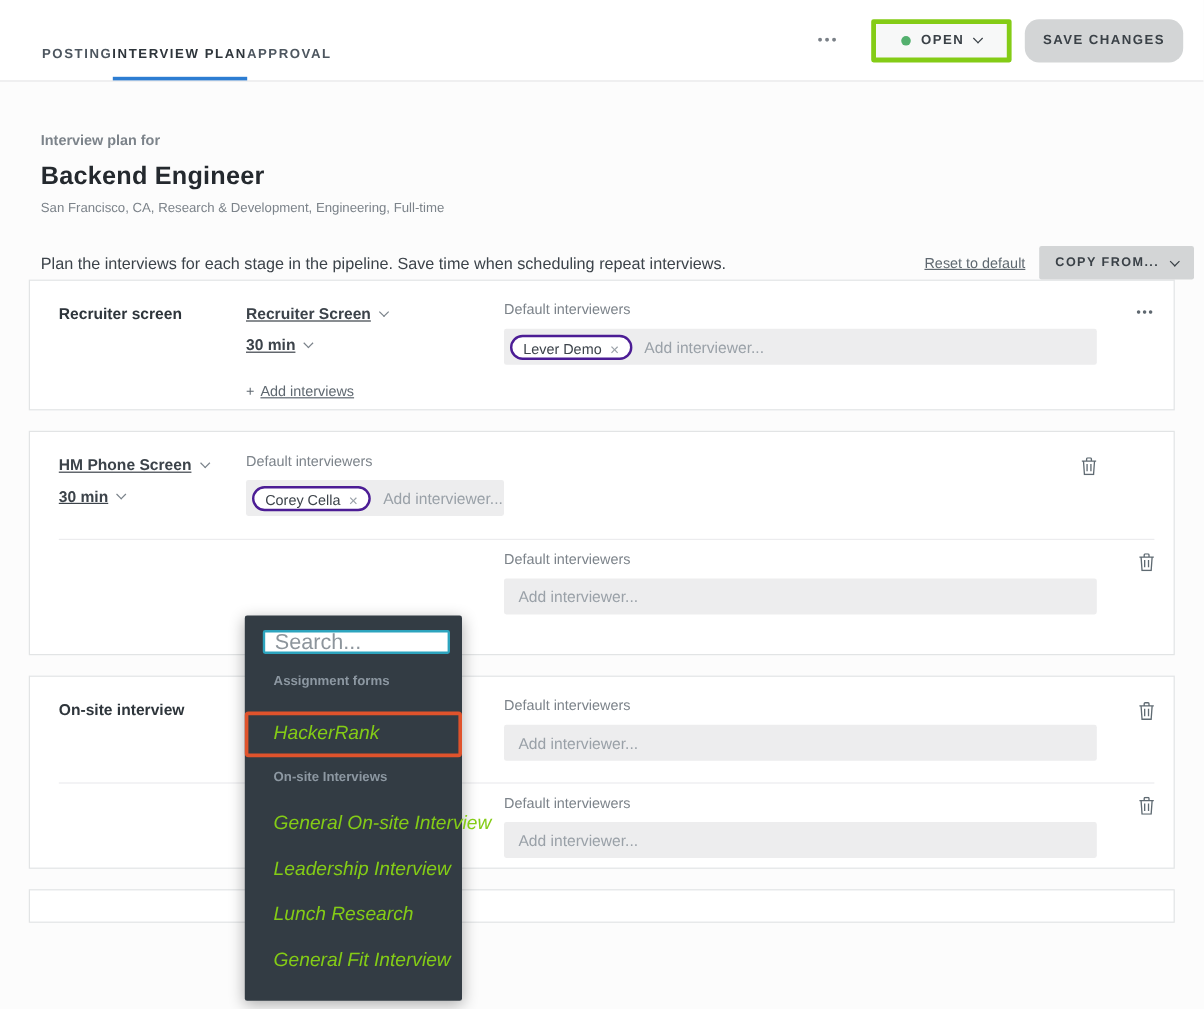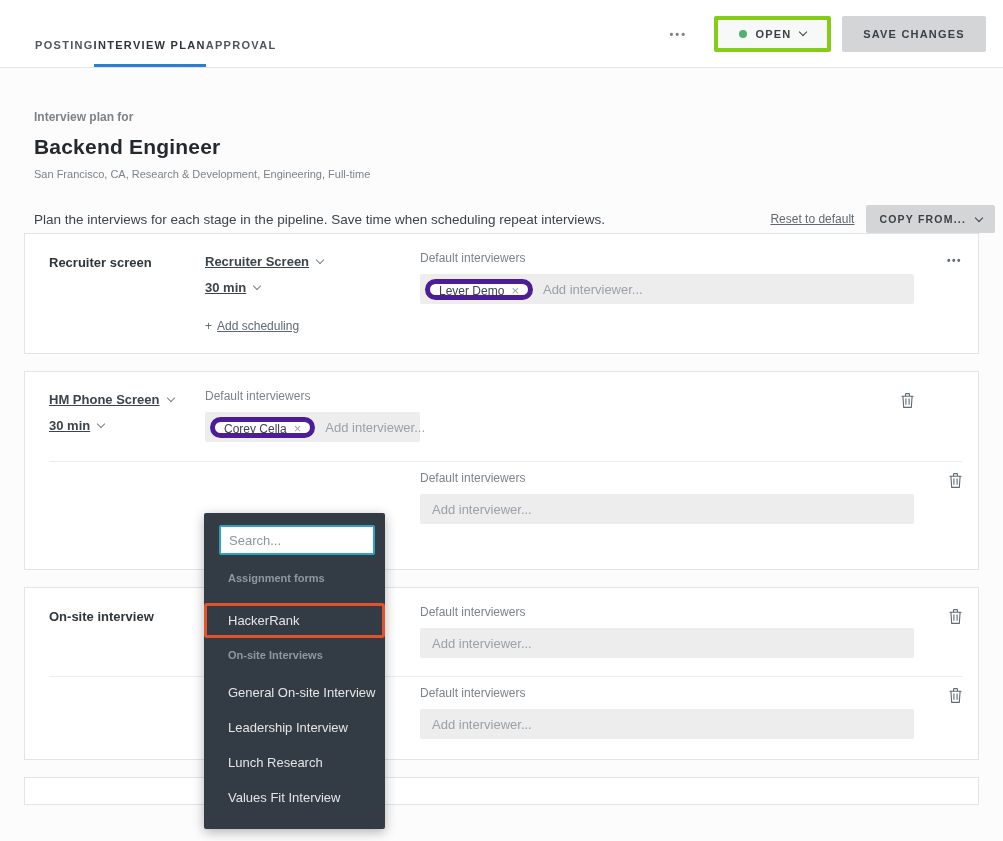--- a/index.html
+++ b/index.html
@@ -17,21 +17,21 @@
     letter-spacing:1.3px;color:#4d565f;cursor:pointer;white-space:nowrap;}
   .tab.active{color:#2e353b;}
   .tab.active::after{content:"";position:absolute;left:0;right:0;bottom:0;height:3px;background:#2d7dd2;}
   .topbar-right{display:flex;align-items:center;gap:11px;}
   .more-btn{background:none;border:none;color:#7a8087;font-size:11px;font-weight:bold;
     letter-spacing:2px;cursor:pointer;padding:6px 8px;margin-right:8px;}
   .status-btn{display:flex;align-items:center;justify-content:center;gap:9px;width:117px;height:36px;
     background:#f7f8f8;border:4px solid #84cc16;border-radius:2px;font-size:11px;font-weight:bold;
     letter-spacing:1.2px;color:#3a4147;cursor:pointer;font-family:inherit;}
   .green-dot{width:8px;height:8px;border-radius:50%;background:#53b06e;}
-  .save-btn{width:144px;height:36px;background:#d3d5d6;border:none;border-radius:2px;font-size:11px;
+  .save-btn{width:132px;height:36px;background:#d3d5d6;border:none;border-radius:12px;font-size:11px;
     font-weight:bold;letter-spacing:1.2px;color:#3a4147;cursor:pointer;font-family:inherit;}
   .chev{display:inline-block;width:6px;height:6px;border-right:1.5px solid #7a828a;
     border-bottom:1.5px solid #7a828a;transform:rotate(45deg);margin-top:-3px;}
   .chev.dark{border-color:#3a4147;}
 
   
   .plan-head{margin:42px 24px 0 34px;}
   .eyebrow{font-size:12px;font-weight:bold;color:#7c838a;}
   .title{font-size:21px;font-weight:bold;color:#24292e;margin-top:11px;letter-spacing:.2px;}
   .meta{font-size:11px;color:#7c838a;margin-top:9px;}
@@ -39,56 +39,56 @@
   .desc{font-size:13.5px;color:#3c434a;}
   .desc-actions{display:flex;align-items:center;gap:12px;}
   .reset-link{font-size:12px;color:#5f6870;text-decoration:underline;cursor:pointer;}
   .copy-btn{display:flex;align-items:center;gap:10px;height:28px;padding:0 13px;background:#d3d5d6;
     border:none;border-radius:2px;font-size:10.5px;font-weight:bold;letter-spacing:1.2px;color:#3a4147;
     cursor:pointer;font-family:inherit;}
   .section-title{font-size:16px;color:#24292e;margin:26px 24px 16px 34px;}
 
   
   .cards{margin:0 24px;}
-  .card{background:#fff;border:1px solid #e2e4e5;margin-bottom:17px;padding:19px 16px 20px 24px;}
+  .card{background:#fff;border:1px solid #e2e4e5;margin-bottom:17px;padding:19px 16px 8px 24px;}
   .stage-row{display:grid;grid-template-columns:156px 215px 1fr 48px;}
   .stage-name{font-size:13px;font-weight:bold;color:#2e353b;}
   .select-line{display:flex;align-items:center;gap:8px;margin-bottom:10px;cursor:pointer;width:max-content;height:16px;}
   .select-text{font-size:13px;font-weight:bold;color:#3c434a;text-decoration:underline;}
   .add-interview{margin-top:24px;display:flex;align-items:center;gap:5px;font-size:12px;color:#5f6870;
     cursor:pointer;width:max-content;}
   .add-interview .add-text{text-decoration:underline;}
   .people-label{font-size:12px;color:#7c838a;margin:-2px 0 9px;}
   .people-label.r2{margin-top:0;}
   .people-input{height:30px;background:#ededee;border-radius:2px;display:flex;align-items:center;
     padding:0 10px 0 5px;cursor:text;}
   .people-input.empty{padding-left:12px;}
-  .tag{display:inline-flex;align-items:flex-start;gap:7px;height:21px;padding:0 9px;background:#fff;
-    border:5px solid #4c1d95;border-radius:11px;font-size:12px;color:#3c434a;white-space:nowrap;}
+  .tag{display:inline-flex;align-items:flex-end;gap:7px;height:21px;padding:0 9px;background:#fff;
+    border:2px solid #4c1d95;border-radius:11px;font-size:12px;color:#3c434a;white-space:nowrap;}
   .tag-x{color:#9aa1a8;font-size:13px;cursor:pointer;line-height:1;}
   .ph{font-size:13px;color:#9aa1a8;margin-left:10px;white-space:nowrap;}
   .people-input.empty .ph{margin-left:0;}
   .col-action{display:flex;justify-content:flex-end;align-items:flex-start;padding-top:2px;}
   .row-more{font-size:10px;letter-spacing:1.5px;color:#5f6870;font-weight:bold;cursor:pointer;}
   .icon-btn{background:none;border:none;cursor:pointer;padding:0;}
   .row-divider{border:none;border-top:1px solid #ececee;margin:18px 0 9px;}
   .mh78{min-height:78px;}
 
   
   .card-panel{padding:6px 16px 20px 24px;}
 
   
   .dropdown{position:absolute;left:204px;top:513px;width:181px;background:#333c44;border-radius:2px;
     box-shadow:0 3px 12px rgba(0,0,0,.3);z-index:40;padding-bottom:14px;}
-  .dd-search{display:block;margin:12px 10px 0 15px;width:156px;height:30px;border:2px solid #2da4be;
-    border-radius:2px;padding:0 8px;font-size:13px;font-family:inherit;color:#3c434a;outline:none;background:#fff;}
+  .dd-search{display:block;margin:12px 10px 0 15px;width:156px;height:20px;border:2px solid #2da4be;
+    border-radius:2px;padding:0 8px;font-size:18px;font-family:inherit;color:#3c434a;outline:none;background:#fff;}
   .dd-search::placeholder{color:#8d959c;}
   .dd-header{margin:17px 24px 0;font-size:11px;font-weight:bold;color:#8d98a2;}
   .dd-header.g2{margin-top:11px;}
-  .dd-item{font-size:13px;color:#e5e5e5;padding:10px 24px;cursor:pointer;white-space:nowrap;}
+  .dd-item{font-size:16px;color:#84cc16;padding:10px 24px;cursor:pointer;white-space:nowrap;font-style:italic;}
   .dd-item.hl{border:3px solid #e0532c;border-radius:3px;padding:7px 21px;margin-top:19px;}
   .dd-item.g2first{margin-top:14px;}
 </style>
 </head>
 <body>
 
 <header class="topbar">
   <nav class="tabs">
     <div class="tab">POSTING</div>
     <div class="tab active">INTERVIEW PLAN</div>
@@ -137,21 +137,21 @@
           <div class="select-line">
             <span class="select-text">Recruiter Screen</span>
             <span class="chev"></span>
           </div>
           <div class="select-line">
             <span class="select-text">30 min</span>
             <span class="chev"></span>
           </div>
           <div class="add-interview">
             <span class="plus">+</span>
-            <span class="add-text">Add scheduling</span>
+            <span class="add-text">Add interviews</span>
           </div>
         </div>
         <div class="col-people">
           <div class="people-label">Default interviewers</div>
           <div class="people-input">
             <span class="tag">
               <span>Lever Demo</span>
               <span class="tag-x">×</span>
             </span>
             <span class="ph">Add interviewer...</span>
@@ -261,14 +261,14 @@
 </main>
 
 <div class="dropdown">
   <input class="dd-search" placeholder="Search..." style="">
   <div class="dd-header">Assignment forms</div>
   <div class="dd-item hl">HackerRank</div>
   <div class="dd-header g2">On-site Interviews</div>
   <div class="dd-item g2first">General On-site Interview</div>
   <div class="dd-item">Leadership Interview</div>
   <div class="dd-item">Lunch Research</div>
-  <div class="dd-item">Values Fit Interview</div>
+  <div class="dd-item">General Fit Interview</div>
 </div>
 
 </body></html>

